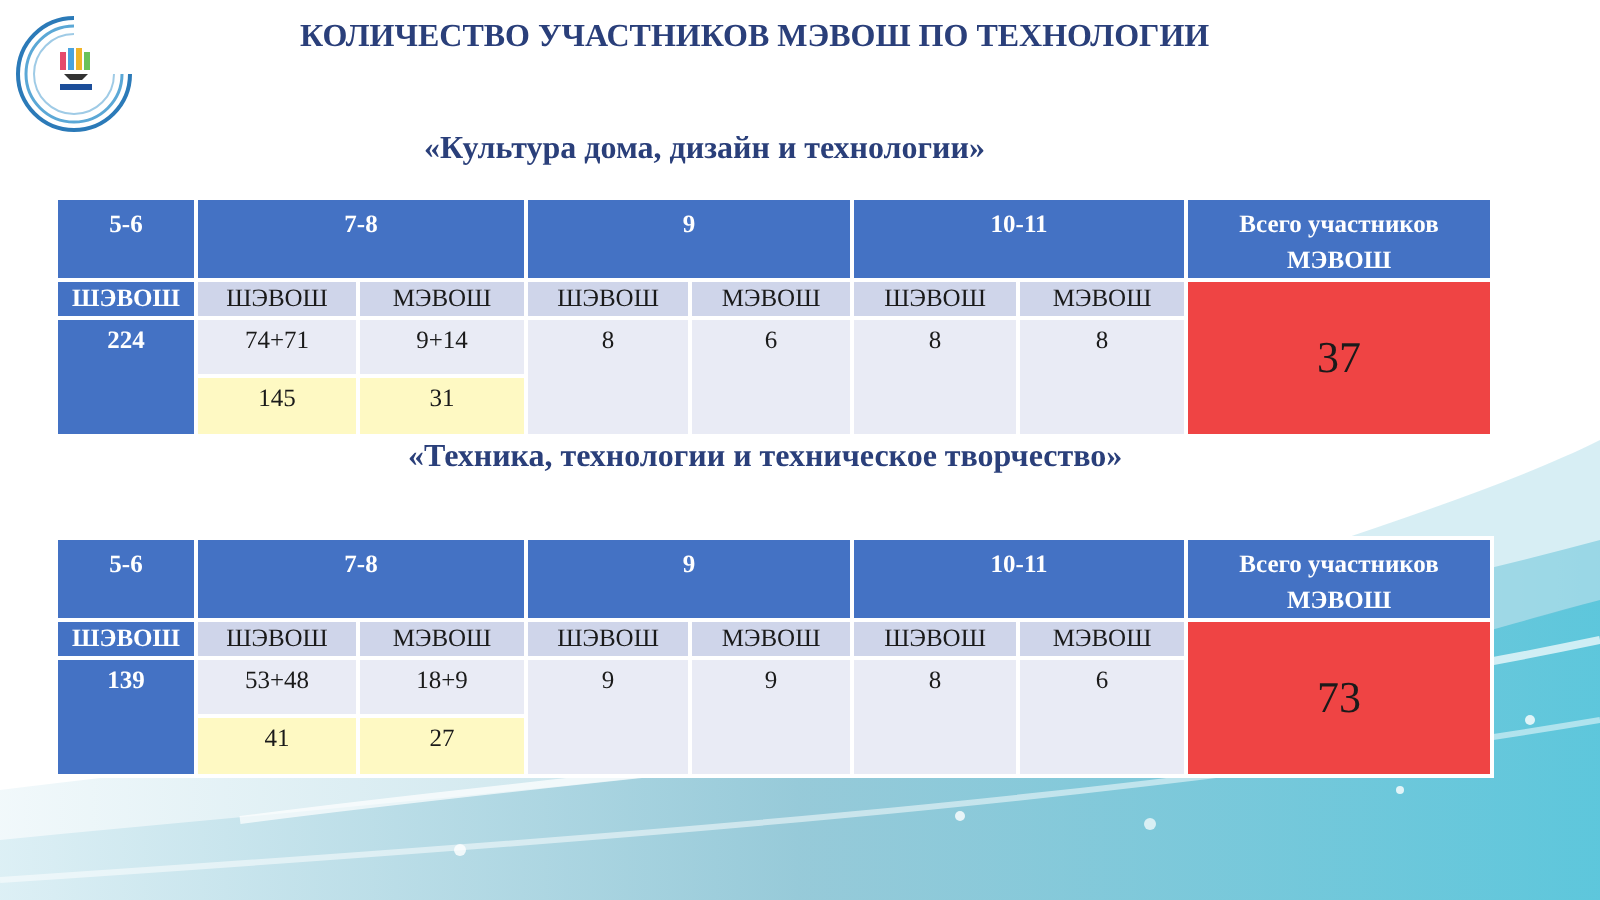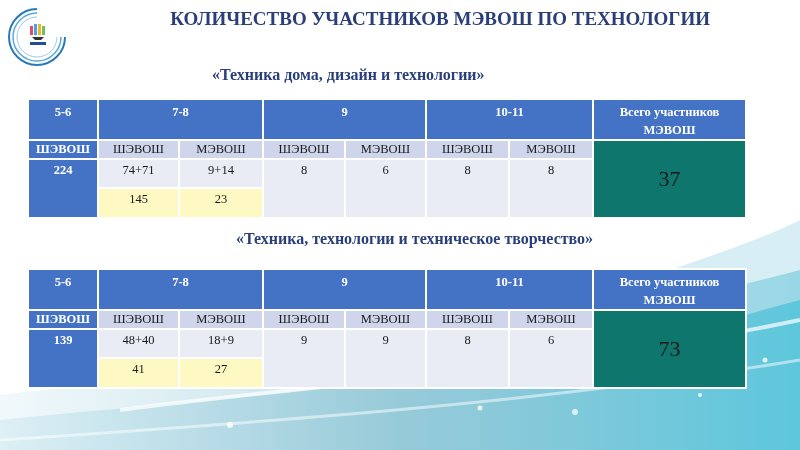--- a/index.html
+++ b/index.html
@@ -1,35 +1,35 @@
 <!DOCTYPE html>
 <html><head>
 <meta charset="utf-8">
 <style>
   html,body{margin:0;padding:0;}
   body{width:800px;height:450px;position:relative;overflow:hidden;background:#ffffff;font-family:"Liberation Serif","DejaVu Serif",serif;}
   .bg-waves{position:absolute;left:0;top:0;width:800px;height:450px;z-index:0;}
   .logo{position:absolute;left:6px;top:6px;width:62px;height:62px;z-index:2;}
-  .title{position:absolute;left:150px;top:10px;width:560px;text-align:right;color:#2a3f7a;font-weight:bold;font-size:19px;line-height:17px;z-index:2;}
+  .title{position:absolute;left:150px;top:10px;width:560px;text-align:left;color:#2a3f7a;font-weight:bold;font-size:16px;line-height:17px;z-index:2;}
   .subtitle{position:absolute;text-align:center;color:#2a3f7a;font-weight:bold;font-size:16px;z-index:2;}
   .subtitle.s1{left:212px;top:66px;}
-  .subtitle.s2{left:204px;top:230px;margin-left:32px;}
+  .subtitle.s2{left:204px;top:220px;}
   table.grid{position:absolute;border-collapse:collapse;table-layout:fixed;z-index:2;font-size:12.5px;color:#1a1a1a;}
   table.grid td{border:2px solid #ffffff;padding:0;text-align:center;vertical-align:top;}
   table.t1{left:27px;top:98px;width:718px;}
   table.t2{left:27px;top:268px;width:718px;}
   .hdr{background:#4472c4;color:#ffffff;font-weight:bold;font-size:12.5px;}
   .hdr-cell{height:33px;padding-top:3px !important;line-height:18px;}
   .sub{background:#cfd5ea;height:17px;line-height:17px;}
   .sub-dark{background:#4472c4;color:#ffffff;font-weight:bold;}
   .d1{background:#e9ebf5;height:27px;line-height:20px;}
   .d2{background:#fef9c3;height:28px;line-height:20px;}
   .blue-col{background:#4472c4;color:#ffffff;font-weight:bold;}
   .light{background:#e9ebf5;}
-  .total{background:#0f766e;font-size:22px;vertical-align:middle !important;}
+  .total{background:#ef4444;font-size:22px;vertical-align:middle !important;}
 </style>
 </head>
 <body>
 
 <svg class="bg-waves" viewBox="0 0 800 450" preserveAspectRatio="none">
   <defs>
     <linearGradient id="wg" x1="0" y1="0" x2="1" y2="0">
       <stop offset="0" stop-color="#d9eef4"></stop>
       <stop offset="0.5" stop-color="#8fc6d6"></stop>
       <stop offset="1" stop-color="#5cc7dc"></stop>
@@ -61,21 +61,21 @@
   <rect x="32" y="18" width="3" height="11" fill="#f0b429"></rect>
   <rect x="36" y="20" width="3" height="9" fill="#6ac259"></rect>
   <path d="M26,31 L38,31 L35,34 L29,34 Z" fill="#333333"></path>
   <rect x="24" y="36" width="16" height="3" fill="#1c4e9a"></rect>
 </svg>
 
 <div class="title">
   <div>КОЛИЧЕСТВО УЧАСТНИКОВ МЭВОШ ПО ТЕХНОЛОГИИ</div>
 </div>
 
-<div class="subtitle s1">«Техника дома, дизайн и технологии»</div>
+<div class="subtitle s1">«Культура дома, дизайн и технологии»</div>
 
 <table class="grid t1">
   <colgroup>
     <col style="width:70px">
       <col style="width:81px">
       <col style="width:84px">
       <col style="width:82px">
       <col style="width:81px">
       <col style="width:83px">
       <col style="width:84px">
@@ -103,21 +103,21 @@
     <td class="d1 blue-col" rowspan="2">224</td>
     <td class="d1">74+71</td>
     <td class="d1">9+14</td>
     <td class="d1 light" rowspan="2">8</td>
     <td class="d1 light" rowspan="2">6</td>
     <td class="d1 light" rowspan="2">8</td>
     <td class="d1 light" rowspan="2">8</td>
   </tr>
   <tr>
     <td class="d2">145</td>
-    <td class="d2">23</td>
+    <td class="d2">31</td>
   </tr>
 </tbody>
   </table>
 
 <div class="subtitle s2">«Техника, технологии и техническое творчество»</div>
 
 <table class="grid t2">
   <colgroup>
     <col style="width:70px">
       <col style="width:81px">
@@ -141,21 +141,21 @@
     <td class="sub">ШЭВОШ</td>
     <td class="sub">МЭВОШ</td>
     <td class="sub">ШЭВОШ</td>
     <td class="sub">МЭВОШ</td>
     <td class="sub">ШЭВОШ</td>
     <td class="sub">МЭВОШ</td>
     <td class="total" rowspan="3">73</td>
   </tr>
   <tr>
     <td class="d1 blue-col" rowspan="2">139</td>
-    <td class="d1">48+40</td>
+    <td class="d1">53+48</td>
     <td class="d1">18+9</td>
     <td class="d1 light" rowspan="2">9</td>
     <td class="d1 light" rowspan="2">9</td>
     <td class="d1 light" rowspan="2">8</td>
     <td class="d1 light" rowspan="2">6</td>
   </tr>
   <tr>
     <td class="d2">41</td>
     <td class="d2">27</td>
   </tr>

